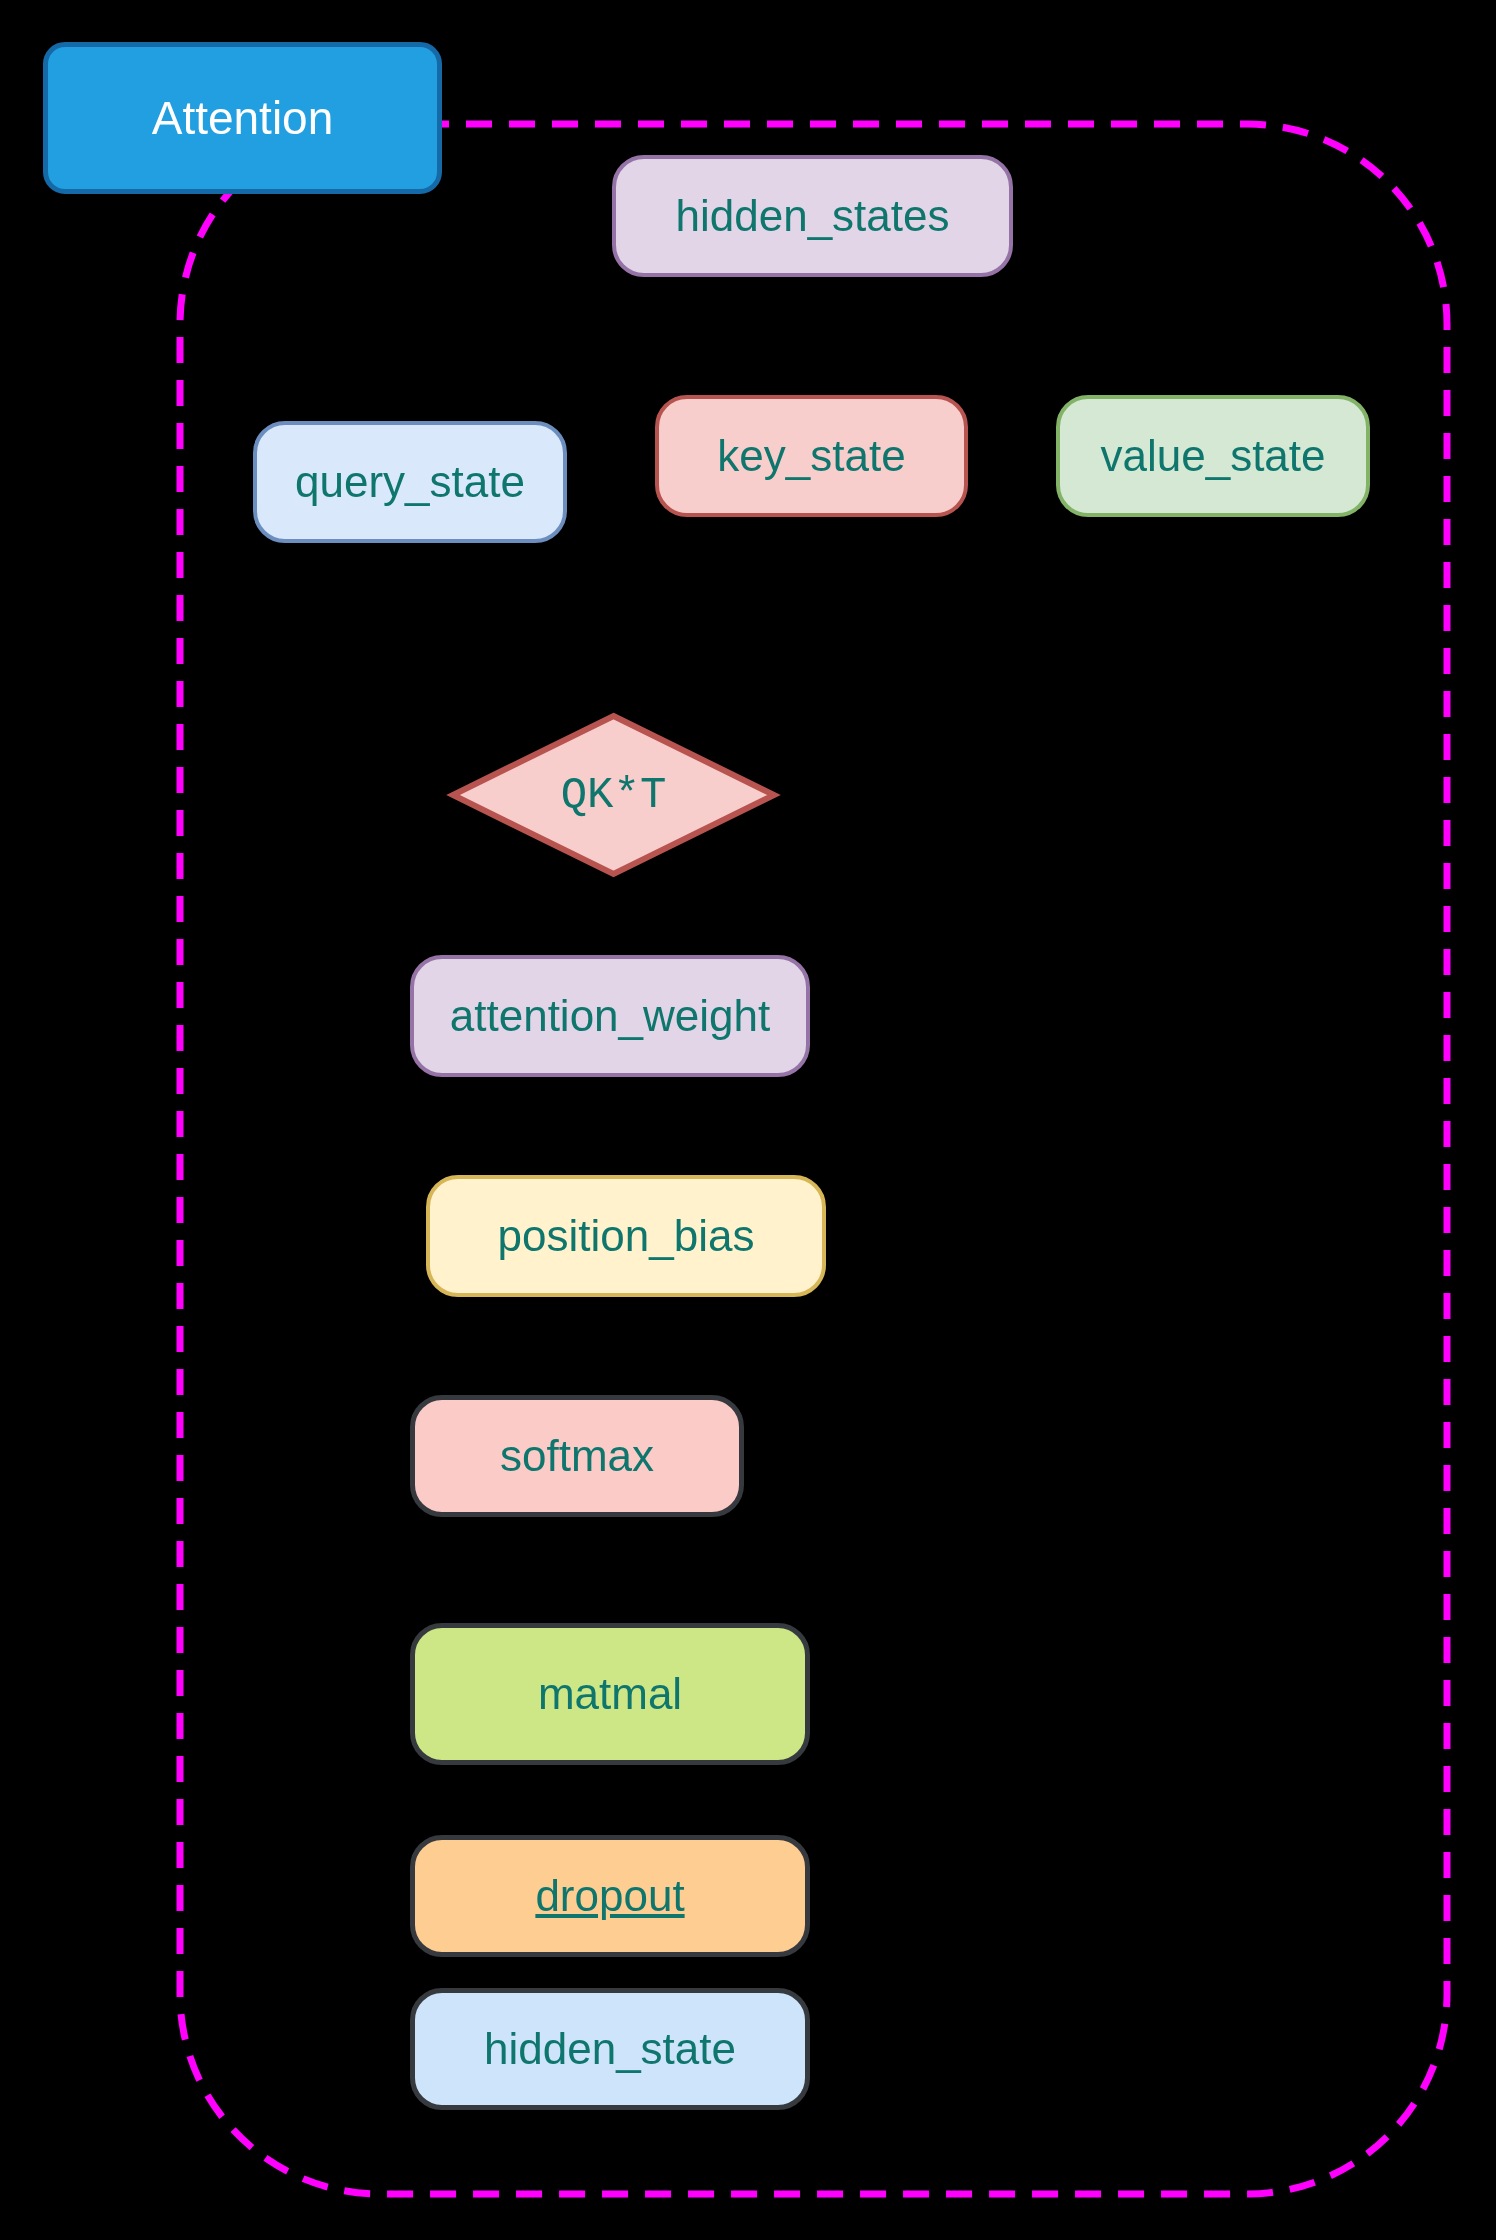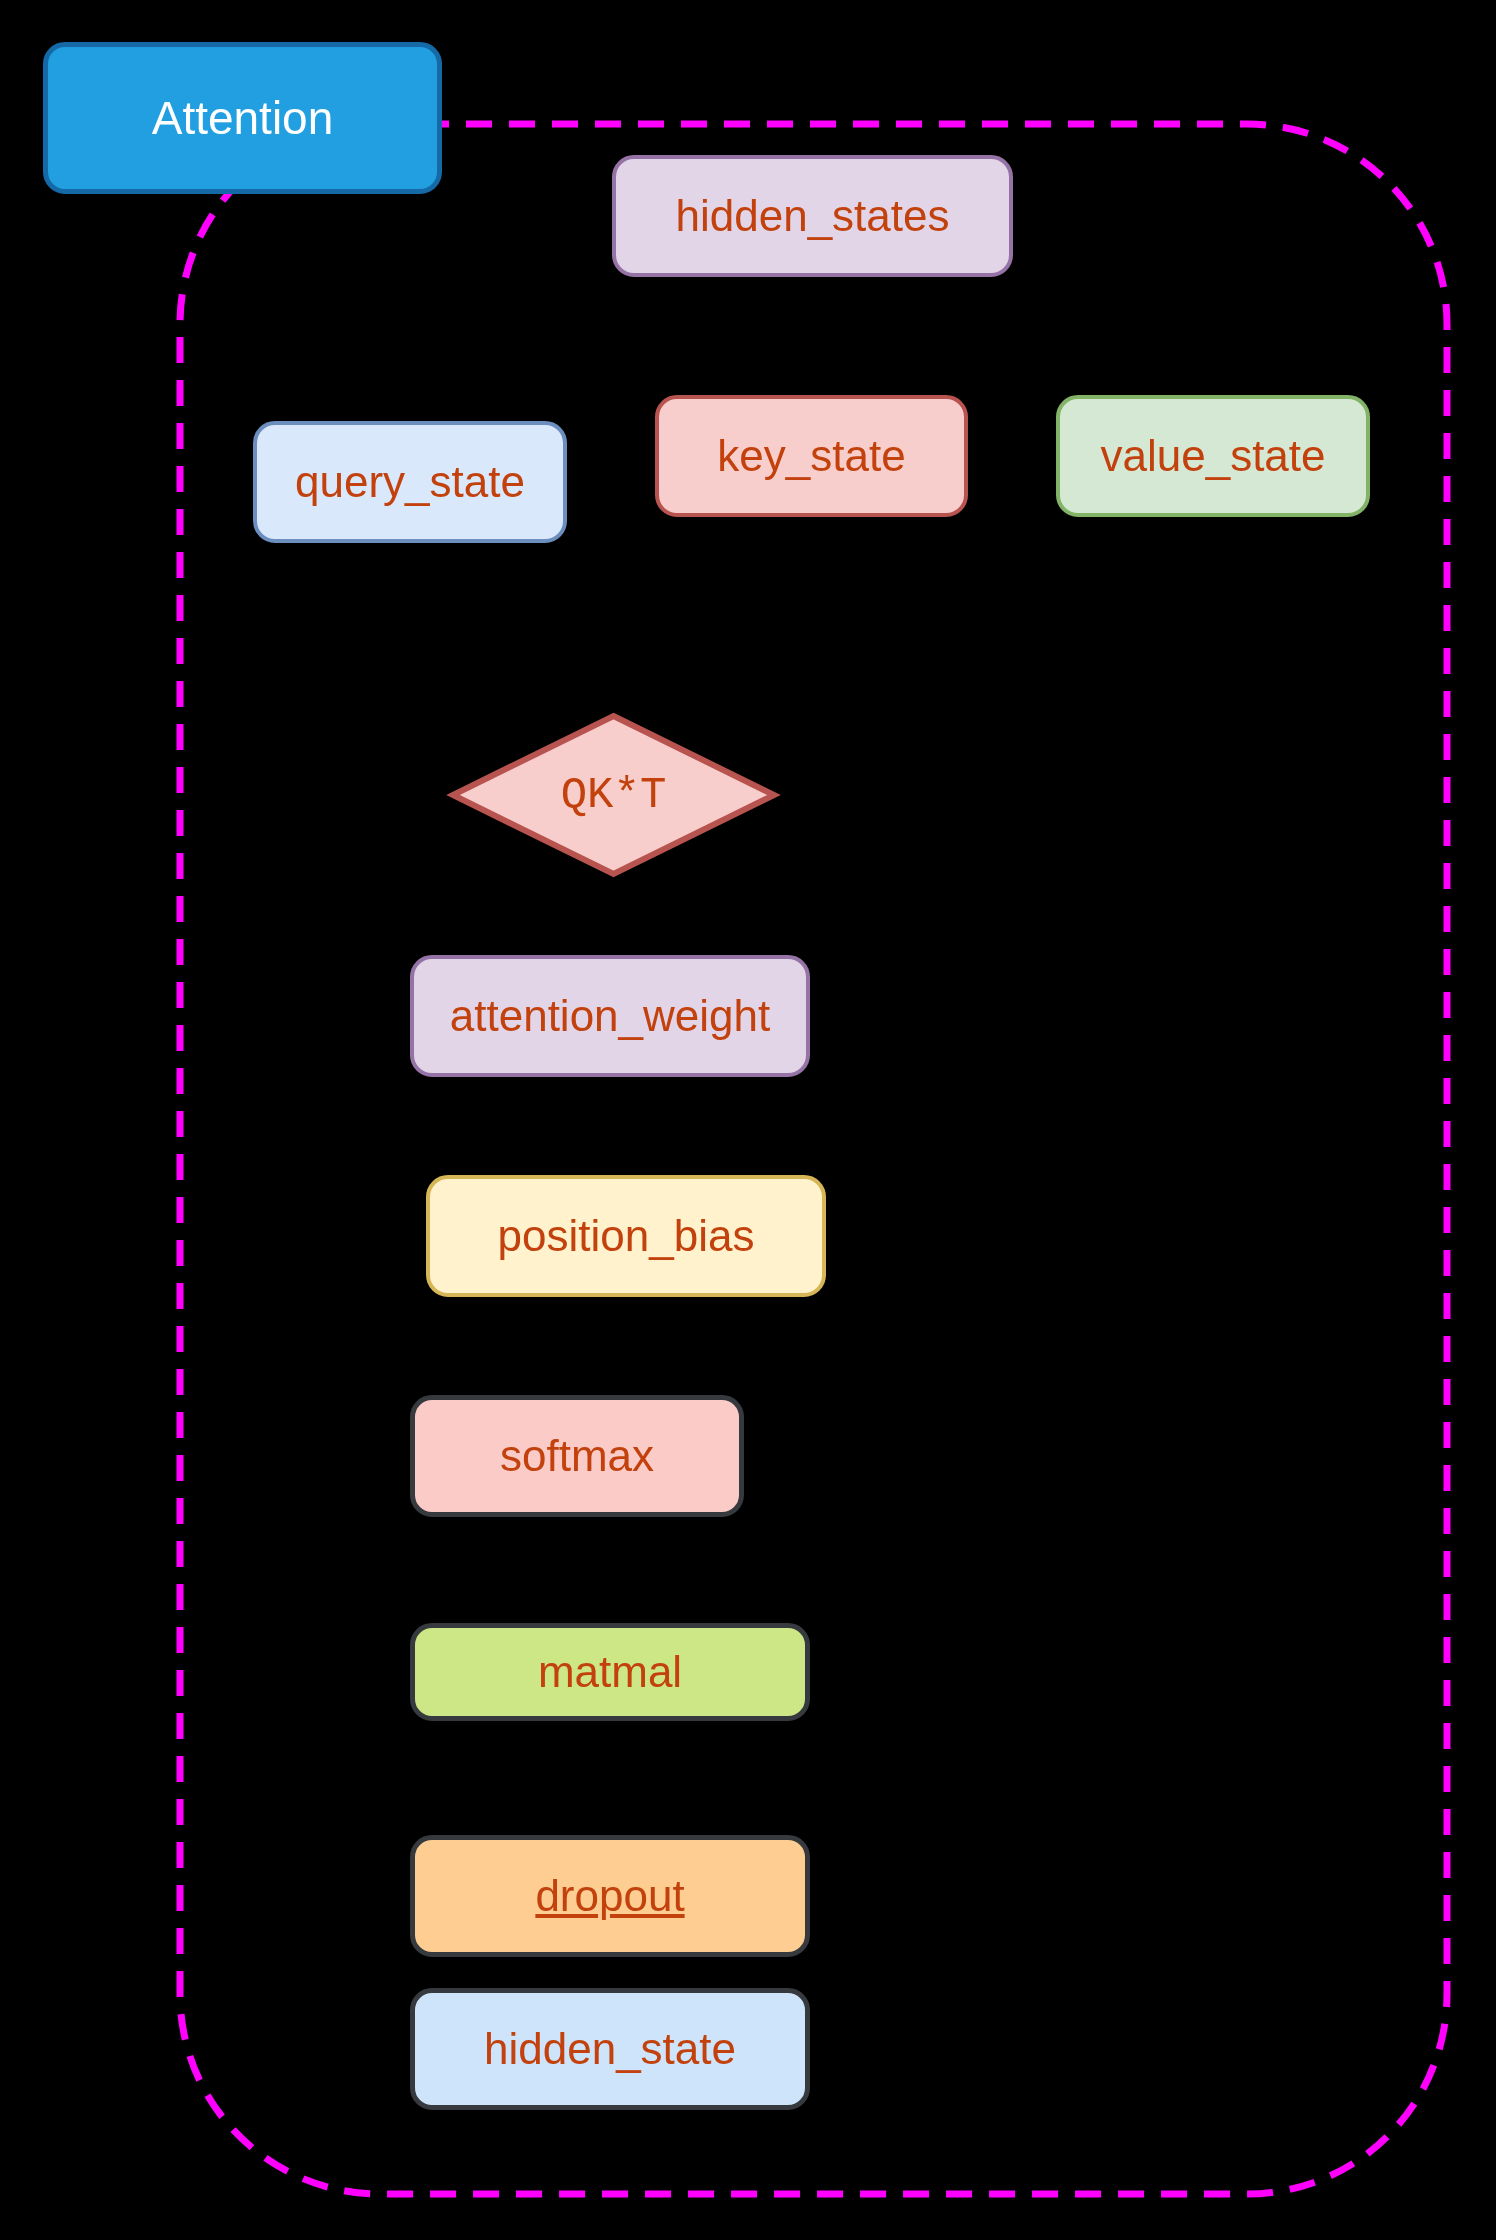--- a/index.html
+++ b/index.html
@@ -15,22 +15,22 @@
     position: absolute;
     left: 0; top: 0;
     width: 1496px; height: 2240px;
   }
   .node {
     position: absolute;
     display: flex;
     align-items: center;
     justify-content: center;
     box-sizing: border-box;
-    border-radius: 22px;
-    color: #c2410c;
+    border-radius: 32px;
+    color: #0f766e;
     font-size: 44px;
     line-height: 1;
     white-space: nowrap;
     z-index: 2;
   }
   
   .n-purple { background: #E1D5E7; border: 4px solid #9673A6; }
   .n-blue   { background: #DAE8FC; border: 4px solid #6C8EBF; }
   .n-red    { background: #F8CECC; border: 4px solid #B85450; }
   .n-green  { background: #D5E8D4; border: 4px solid #82B366; }
@@ -59,21 +59,21 @@
 
   .pos-hidden-states    { left: 612px;  top: 155px;  width: 401px; height: 122px; }
   .pos-query-state      { left: 253px;  top: 395px;  width: 314px; height: 122px; margin-top: 26px; }
   .pos-key-state        { left: 655px;  top: 395px;  width: 313px; height: 122px; }
   .pos-value-state      { left: 1056px; top: 395px;  width: 314px; height: 122px; }
   .pos-qkt-label        { left: 450px;  top: 713px;  width: 327px; height: 164px;
                           background: transparent; border: none; font-family: Liberation Mono, monospace; }
   .pos-attention-weight { left: 410px;  top: 955px;  width: 400px; height: 122px; }
   .pos-position-bias    { left: 426px;  top: 1175px; width: 400px; height: 122px; }
   .pos-softmax          { left: 410px;  top: 1395px; width: 334px; height: 122px; }
-  .pos-matmal           { left: 410px;  top: 1623px; width: 400px; height: 98px; }
+  .pos-matmal           { left: 410px;  top: 1623px; width: 400px; height: 142px; }
   .pos-dropout          { left: 410px;  top: 1835px; width: 400px; height: 122px; text-decoration: underline; }
   .pos-hidden-state     { left: 410px;  top: 1988px; width: 400px; height: 122px; }
 </style>
 </head>
 <body>
 
 <div class="canvas">
 
   <svg class="overlay-svg" viewBox="0 0 1496 2240">
 

